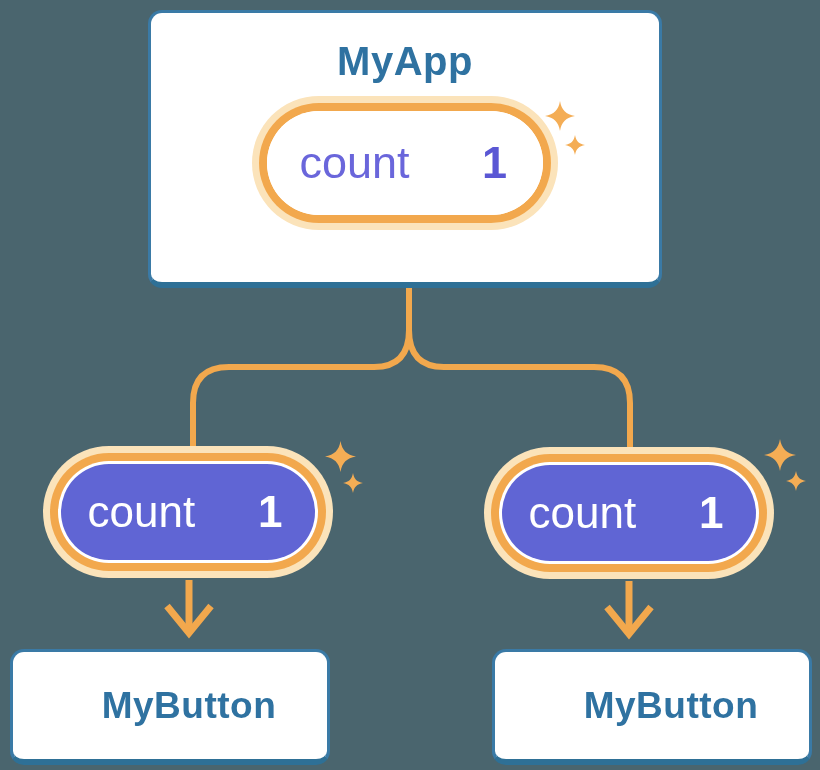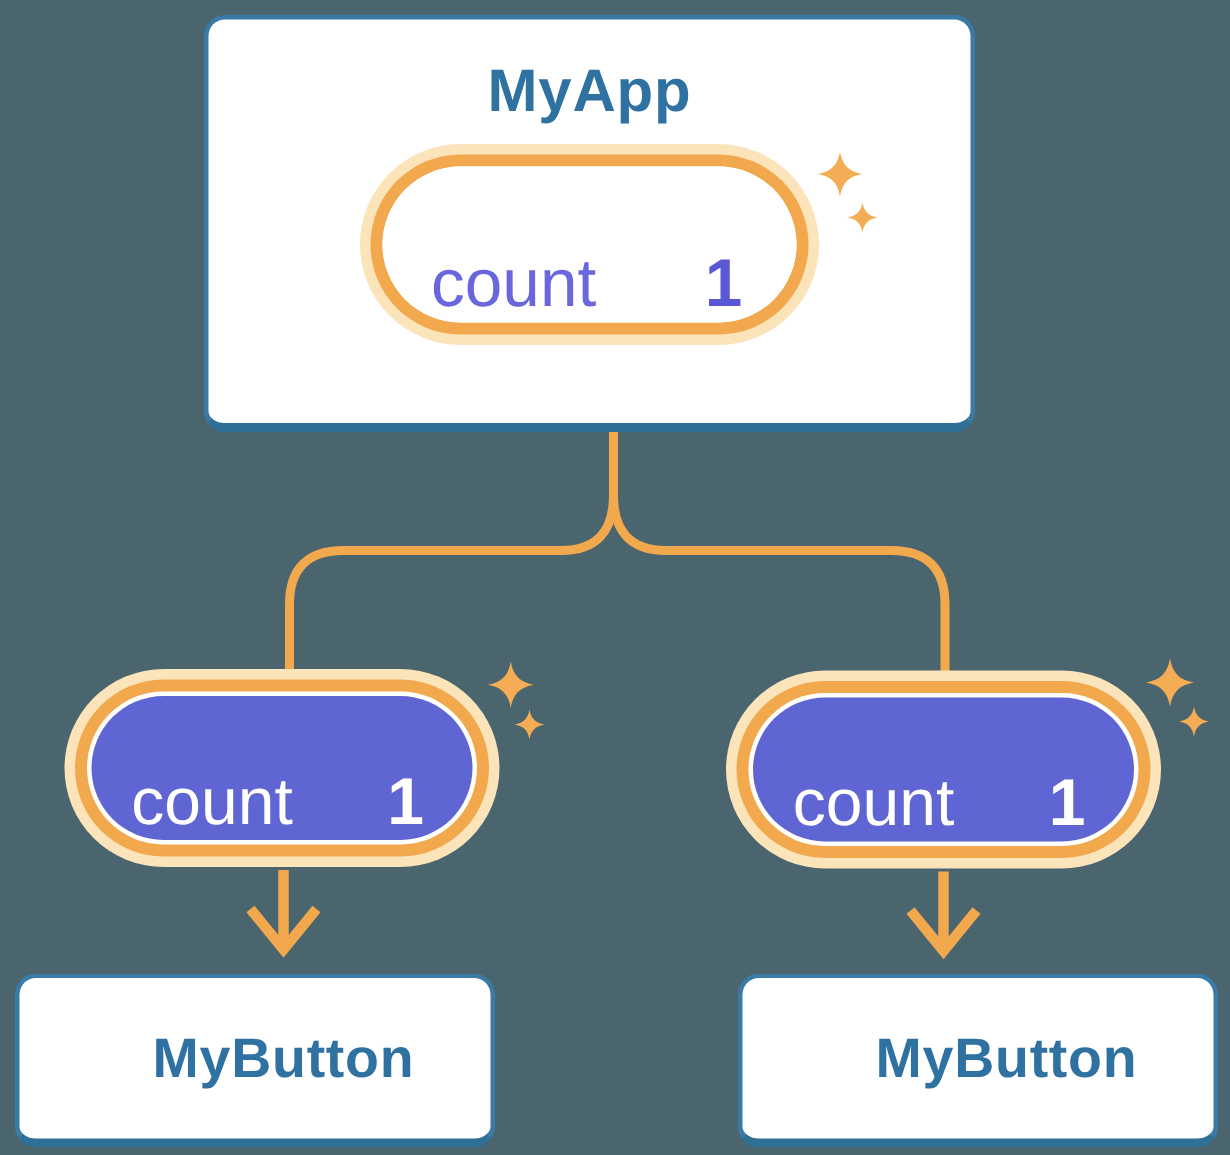--- a/index.html
+++ b/index.html
@@ -33,21 +33,21 @@
   .card {
     position: absolute;
     box-sizing: border-box;
     background: var(--card-bg, #fff);
     border: 3px solid var(--card-border, #3a7aa6);
     border-bottom: 6px solid var(--card-border-bottom, #2e7096);
     border-radius: 14px;
     z-index: 2;
   }
   .root-card {
-    left: 136px; top: 10px;
+    left: 148px; top: 10px;
     width: 514px; height: 278px;
     display: flex;
     flex-direction: column;
     align-items: center;
     padding-top: 26px;
   }
   .card-title {
     color: var(--heading-text, #2f72a1);
     font-size: 40px;
     font-weight: 600;
@@ -89,21 +89,21 @@
     border-radius: 999px;
     background: #ffffff;
     box-sizing: border-box;
   }
   .pill.filled .pill-core { padding: 3px; }
   .pill-fill {
     height: 100%;
     border-radius: 999px;
     overflow: hidden;
     display: flex;
-    align-items: flex-end;
+    align-items: center;
     box-sizing: border-box;
   }
   .pill.outline .pill-fill { background: #ffffff; }
   .pill.filled  .pill-fill { background: var(--state-purple-fill, #6065d4); }
   .pill-cell {
     display: flex;
     align-items: center;
     justify-content: center;
   }
   .label-cell { flex: 1.8; }

